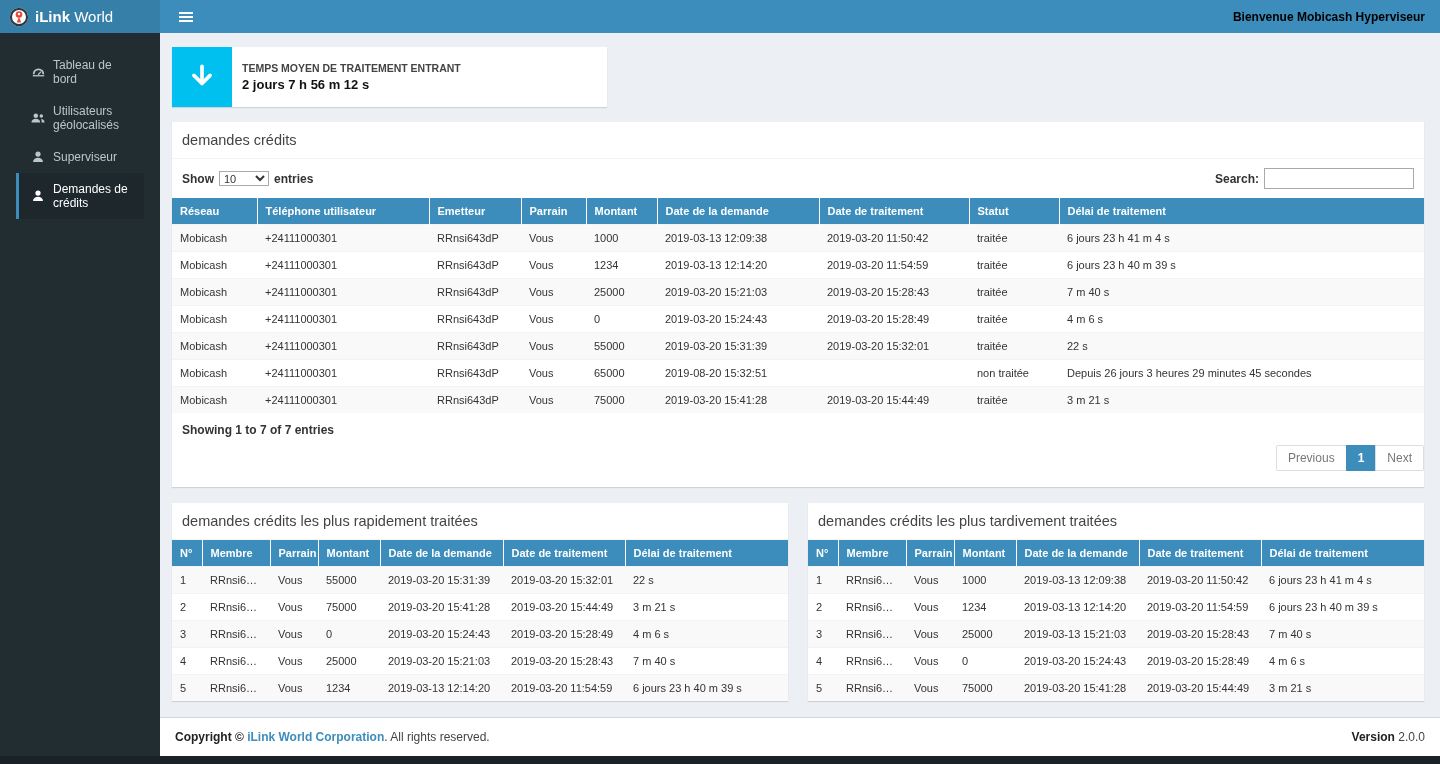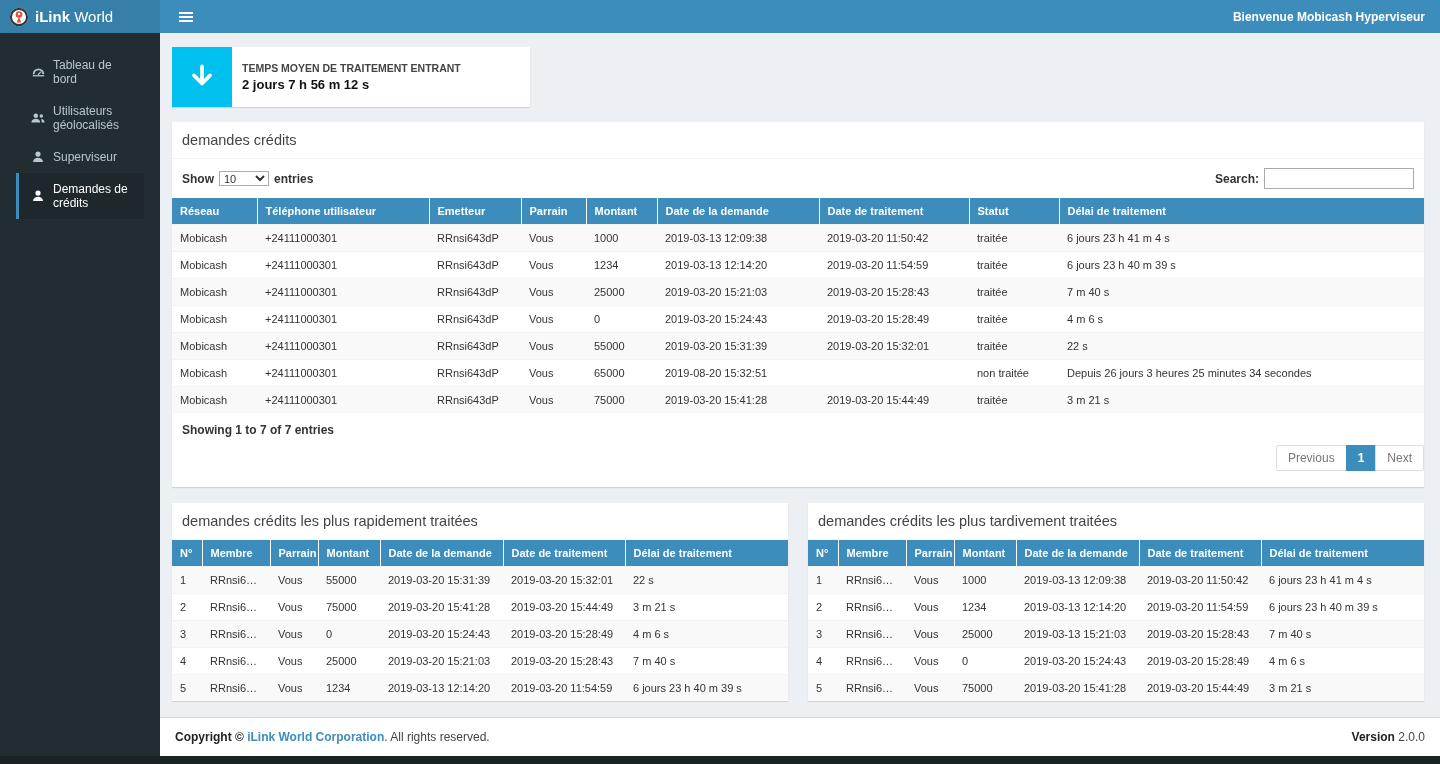--- a/index.html
+++ b/index.html
@@ -22,26 +22,26 @@
   .menu-item.active { background: var(--sidebar_active_bg, #1e282c); color: #fff; border-left-color: var(--accent, #3c8dbc); }
   .menu-item .mi { width: 14px; display: inline-flex; justify-content: center; flex: 0 0 14px; }
 
   
   .main { flex: 1 1 auto; min-width: 0; display: flex; flex-direction: column; background: var(--content_bg, #ecf0f5); }
   .navbar { flex: 0 0 33px; height: 33px; background: var(--accent, #3c8dbc); display: flex; align-items: center; justify-content: space-between; padding: 0 15px; }
   .menu-toggle { background: transparent; border: none; padding: 6px 4px; cursor: pointer; display: inline-flex; }
   .hamburger { width: 14px; height: 2px; background: #fff; position: relative; display: inline-block; }
   .hamburger::before, .hamburger::after { content: ""; position: absolute; left: 0; width: 14px; height: 2px; background: #fff; }
   .hamburger::before { top: -4px; } .hamburger::after { top: 4px; }
-  .welcome { color: #ffffff; font-size: 12px; font-weight: 700; }
+  .welcome { color: #000000; font-size: 12px; font-weight: 700; }
 
   .content { flex: 1 1 auto; padding: 14px 16px 0 12px; }
 
   
-  .info-box { width: 358px; background: #fff; display: flex; box-shadow: 0 1px 1px rgba(0,0,0,.12); margin-bottom: 15px; }
+  .info-box { width: 435px; background: #fff; display: flex; box-shadow: 0 1px 1px rgba(0,0,0,.12); margin-bottom: 15px; }
   .info-icon { width: 60px; height: 60px; flex: 0 0 60px; background: var(--info_icon_bg, #00c0ef); display: flex; align-items: center; justify-content: center; }
   .info-body { padding: 7px 10px; display: flex; flex-direction: column; justify-content: center; min-width: 0; }
   .info-title { font-size: 10.5px; font-weight: 700; color: #444; }
   .info-value { font-size: 13px; font-weight: 700; color: #111; margin-top: 3px; }
 
   
   .box { background: #fff; box-shadow: 0 1px 1px rgba(0,0,0,.12); }
   .main-box { margin-bottom: 16px; }
   .box-title { margin: 0; padding: 10px; font-size: 14.5px; font-weight: 400; color: #444; border-bottom: 1px solid #f4f4f4; }
 
@@ -253,21 +253,21 @@
               </tr>
               <tr>
                 <td>Mobicash</td>
                 <td>+24111000301</td>
                 <td>RRnsi643dP</td>
                 <td>Vous</td>
                 <td>65000</td>
                 <td>2019-08-20 15:32:51</td>
                 <td></td>
                 <td>non traitée</td>
-                <td>Depuis 26 jours 3 heures 25 minutes 34 secondes</td>
+                <td>Depuis 26 jours 3 heures 29 minutes 45 secondes</td>
               </tr>
               <tr>
                 <td>Mobicash</td>
                 <td>+24111000301</td>
                 <td>RRnsi643dP</td>
                 <td>Vous</td>
                 <td>75000</td>
                 <td>2019-03-20 15:41:28</td>
                 <td>2019-03-20 15:44:49</td>
                 <td>traitée</td>

